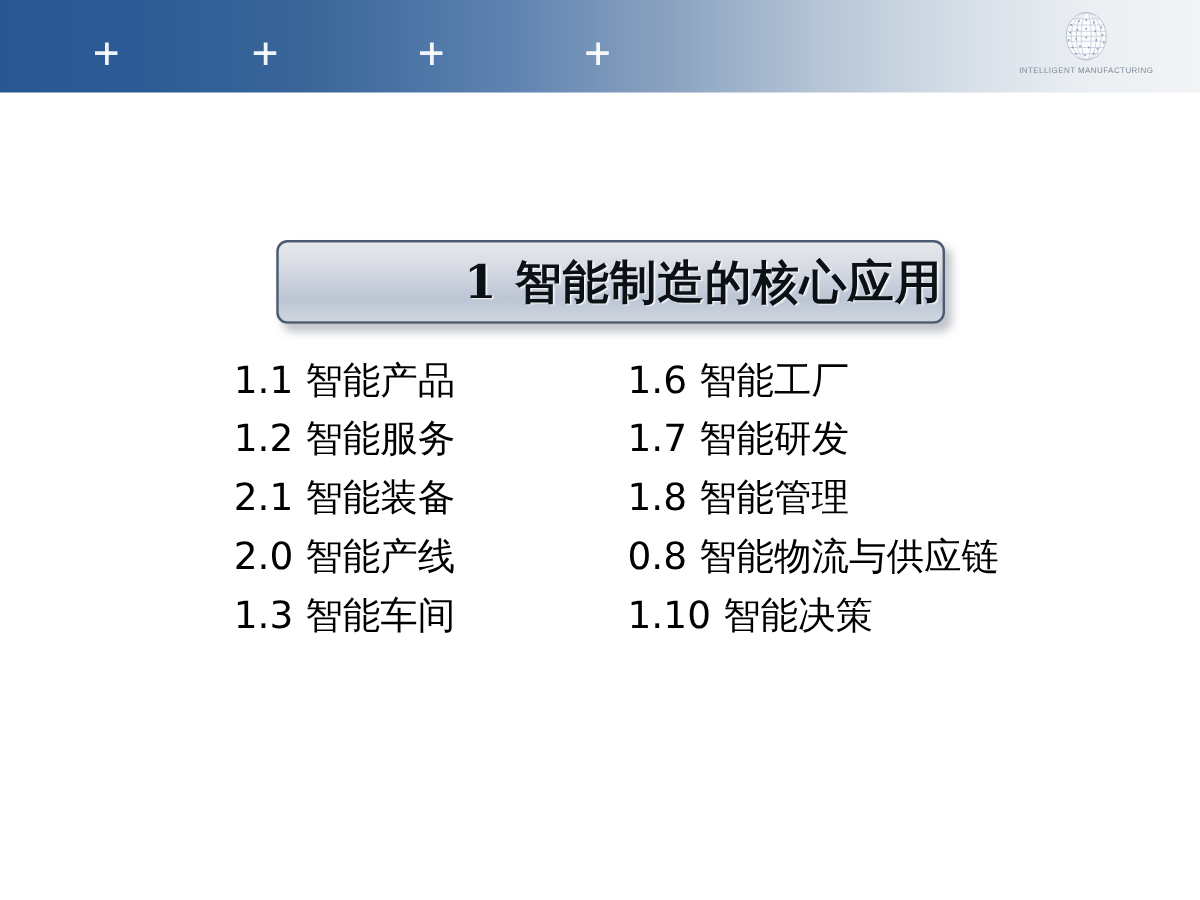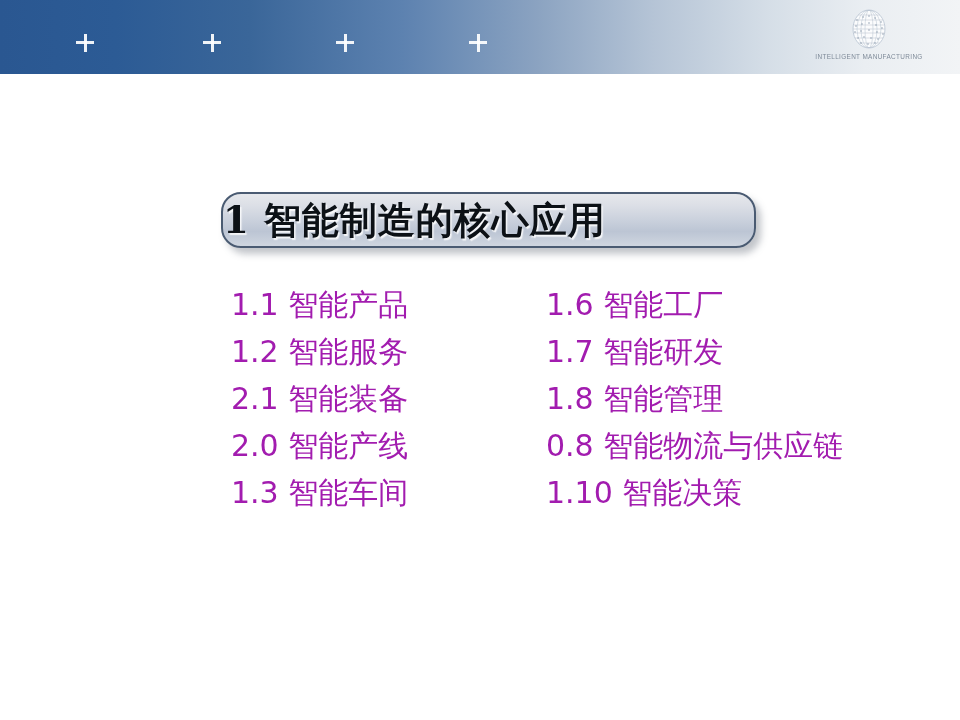--- a/index.html
+++ b/index.html
@@ -79,34 +79,34 @@
     white-space: nowrap;
     margin-top: 1px;
   }
 
   
   .title-banner {
     position: absolute;
     left: 221px;
     top: 192px;
     width: 535px;
-    height: 56px;
+    height: 67px;
     box-sizing: border-box;
     border: 2px solid #4a5b72;
-    border-radius: 20px;
+    border-radius: 9px;
     background: linear-gradient(to bottom,
         #e6e8ec 0%,
         #dcdfe6 22%,
         #c9d0dc 52%,
         #bcc5d4 72%,
         #cfd6e0 100%);
     box-shadow: 5px 6px 7px rgba(120,126,138,0.45);
     display: flex;
     align-items: center;
-    justify-content: flex-start;
+    justify-content: flex-end;
   }
   .title-text {
     font-family: "DejaVu Serif", "Liberation Serif", serif;
     font-size: 37px;
     font-weight: 700;
     color: #0c1116;
     letter-spacing: 1px;
     line-height: 1;
     white-space: nowrap;
     text-shadow: 1.5px 1.5px 1.2px rgba(255,255,255,0.85);
@@ -123,23 +123,22 @@
     position: relative;
     height: 47px;
   }
   .col-left,
   .col-right {
     position: absolute;
     top: 0;
     font-family: "DejaVu Sans", "Liberation Sans", sans-serif;
     font-size: 30px;
     line-height: 44px;
-    color: #a21caf;
+    color: #000000;
     white-space: nowrap;
-    margin-left: 44px;
   }
   .col-left  { left: 187px; }
   .col-right { left: 502px; }
 </style>
 </head>
 <body>
 
 <div class="header-band">
 
   <div class="plus-marker pm1"></div>

